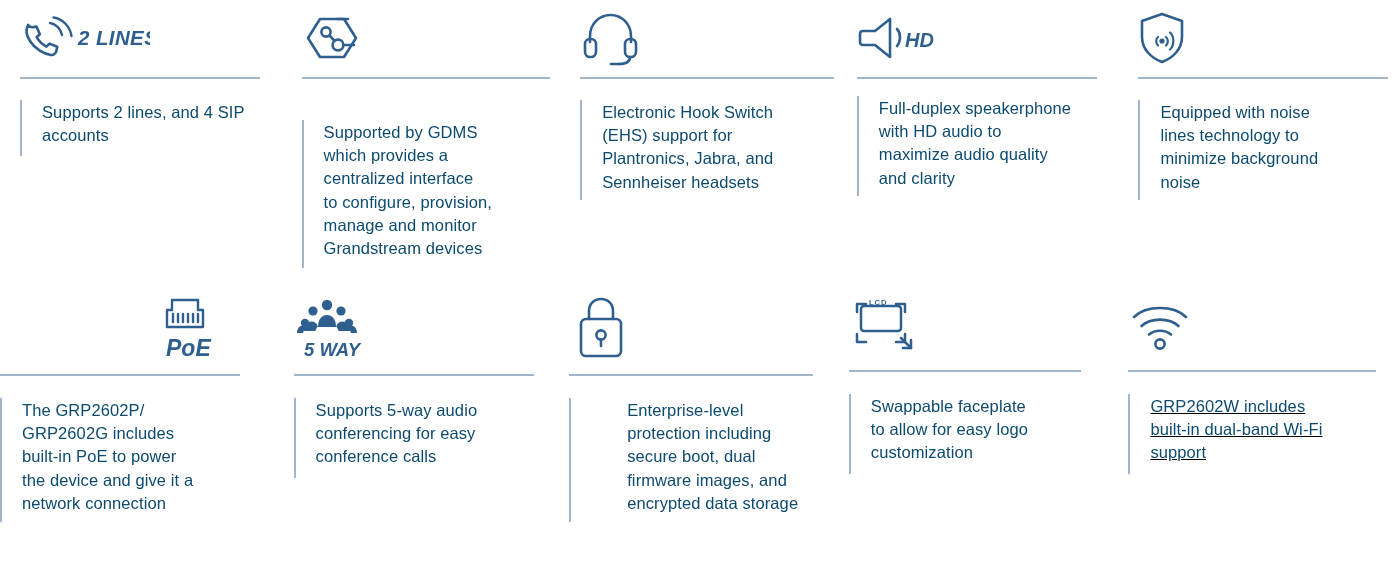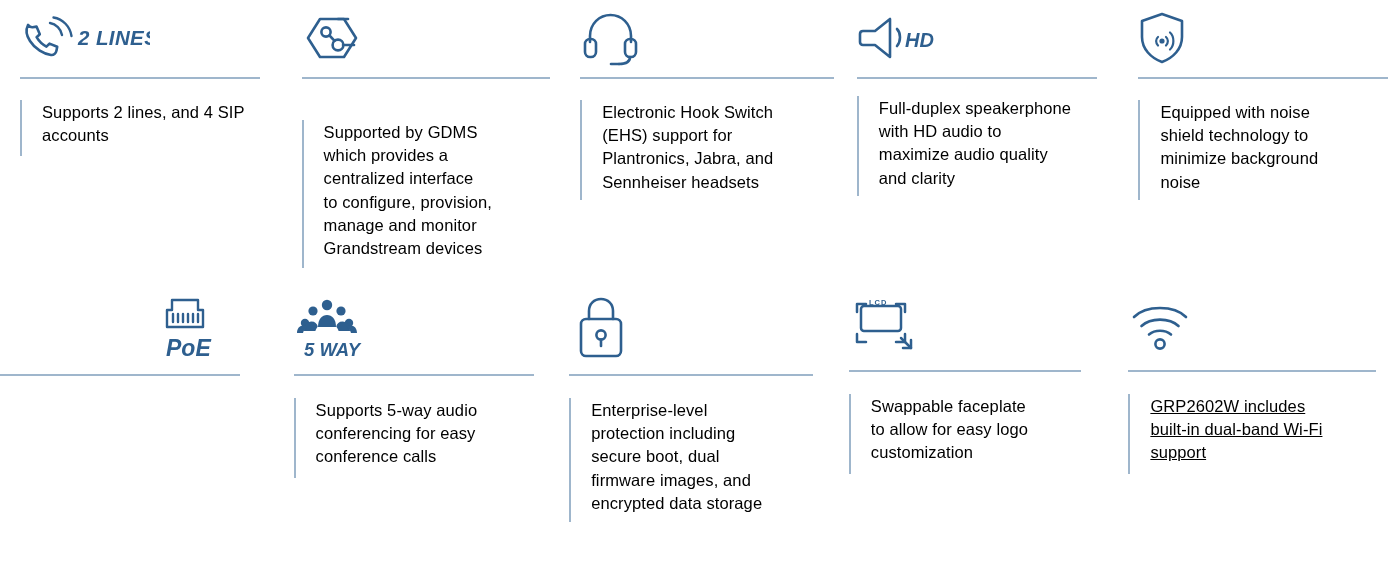--- a/index.html
+++ b/index.html
@@ -41,21 +41,21 @@
   }
   .vbar {
     width: 2px;
     background: #9fb6cc;
     flex: 0 0 2px;
     margin-right: 20px;
   }
   .desc {
     font-size: 16.5px;
     line-height: 23.2px;
-    color: #000000;
+    color: #0c4a6e;
     letter-spacing: 0.1px;
     padding-top: 1px;
     max-width: 212px;
     white-space: pre-line;
   }
   .cell .topline {
     position: absolute;
     height: 2px;
     background: #9fb6cc;
     top: 77px;
@@ -160,37 +160,45 @@
           <path d="M28 26 C30.5 28 30.5 32 28 34.5" stroke-width="2.2"></path>
           <path d="M32 21.5 C36.5 25.5 36.5 34.5 32 38.5" stroke-width="2.2"></path>
           <path d="M20 34.5 C17.5 32 17.5 28 20 26" stroke-width="2.2"></path>
         </g>
       </svg>
     </div>
     <div class="topline" style="left:20px;width:250px;"></div>
     <div class="body-wrap" style="padding-left:20px;padding-top:22px;">
       <div class="vbar" style="height:100px;"></div>
       <div class="desc" style="max-width:212px;">Equipped with noise
-shield technology to
+lines technology to
 minimize background
 noise</div>
     </div>
   </div>
 
   <div class="cell c5">
     <div class="icon-wrap" style="padding-left:18px;justify-content:flex-end;">
       <svg width="110" height="70" viewBox="0 0 110 70">
         <g fill="none" stroke="#2e5f8f" stroke-width="2.4" stroke-linejoin="round" stroke-linecap="round">
           <path d="M16 6 h26 v10 h5 v17 h-36 v-17 h5 Z"></path>
           <path d="M17 20 v8 M22 20 v8 M27 20 v8 M32 20 v8 M37 20 v8 M42 20 v8"></path>
         </g>
         <text x="10" y="62" font-family="'Liberation Sans',sans-serif" font-size="23" font-weight="bold" font-style="italic" fill="#2e5f8f">PoE</text>
       </svg>
     </div>
     <div class="topline" style="left:0px;width:240px;top:84px;"></div>
+    <div class="body-wrap" style="padding-left:0px;padding-top:30px;">
+      <div class="vbar" style="height:124px;"></div>
+      <div class="desc" style="max-width:216px;">The GRP2602P/
+GRP2602G includes
+built-in PoE to power
+the device and give it a
+network connection</div>
+    </div>
   </div>
 
   <div class="cell c6">
     <div class="icon-wrap" style="padding-left:14px;">
       <svg width="100" height="70" viewBox="0 0 100 70">
         <g fill="#2e5f8f">
           <circle cx="33" cy="11" r="5.2"></circle>
           <circle cx="19" cy="17" r="4.6"></circle>
           <circle cx="47" cy="17" r="4.6"></circle>
           <circle cx="11" cy="29" r="4.2"></circle>
@@ -220,21 +228,21 @@
           <rect x="12" y="25" width="40" height="37" rx="5"></rect>
           <path d="M20 25 V17 C20 10 25 5 32 5 C39 5 44 10 44 17 V25"></path>
           <circle cx="32" cy="41" r="4.6"></circle>
           <path d="M32 45.5 V52"></path>
         </g>
       </svg>
     </div>
     <div class="topline" style="left:10px;width:244px;top:84px;"></div>
     <div class="body-wrap" style="padding-left:10px;padding-top:30px;">
       <div class="vbar" style="height:124px;"></div>
-      <div class="desc" style="max-width:216px;">Enterprise-level
+      <div class="desc" style="max-width:216px;margin-left:36px;">Enterprise-level
 protection including
 secure boot, dual
 firmware images, and
 encrypted data storage</div>
     </div>
   </div>
 
   <div class="cell c8">
     <div class="icon-wrap" style="padding-left:10px;">
       <svg width="100" height="62" viewBox="0 0 100 62">

